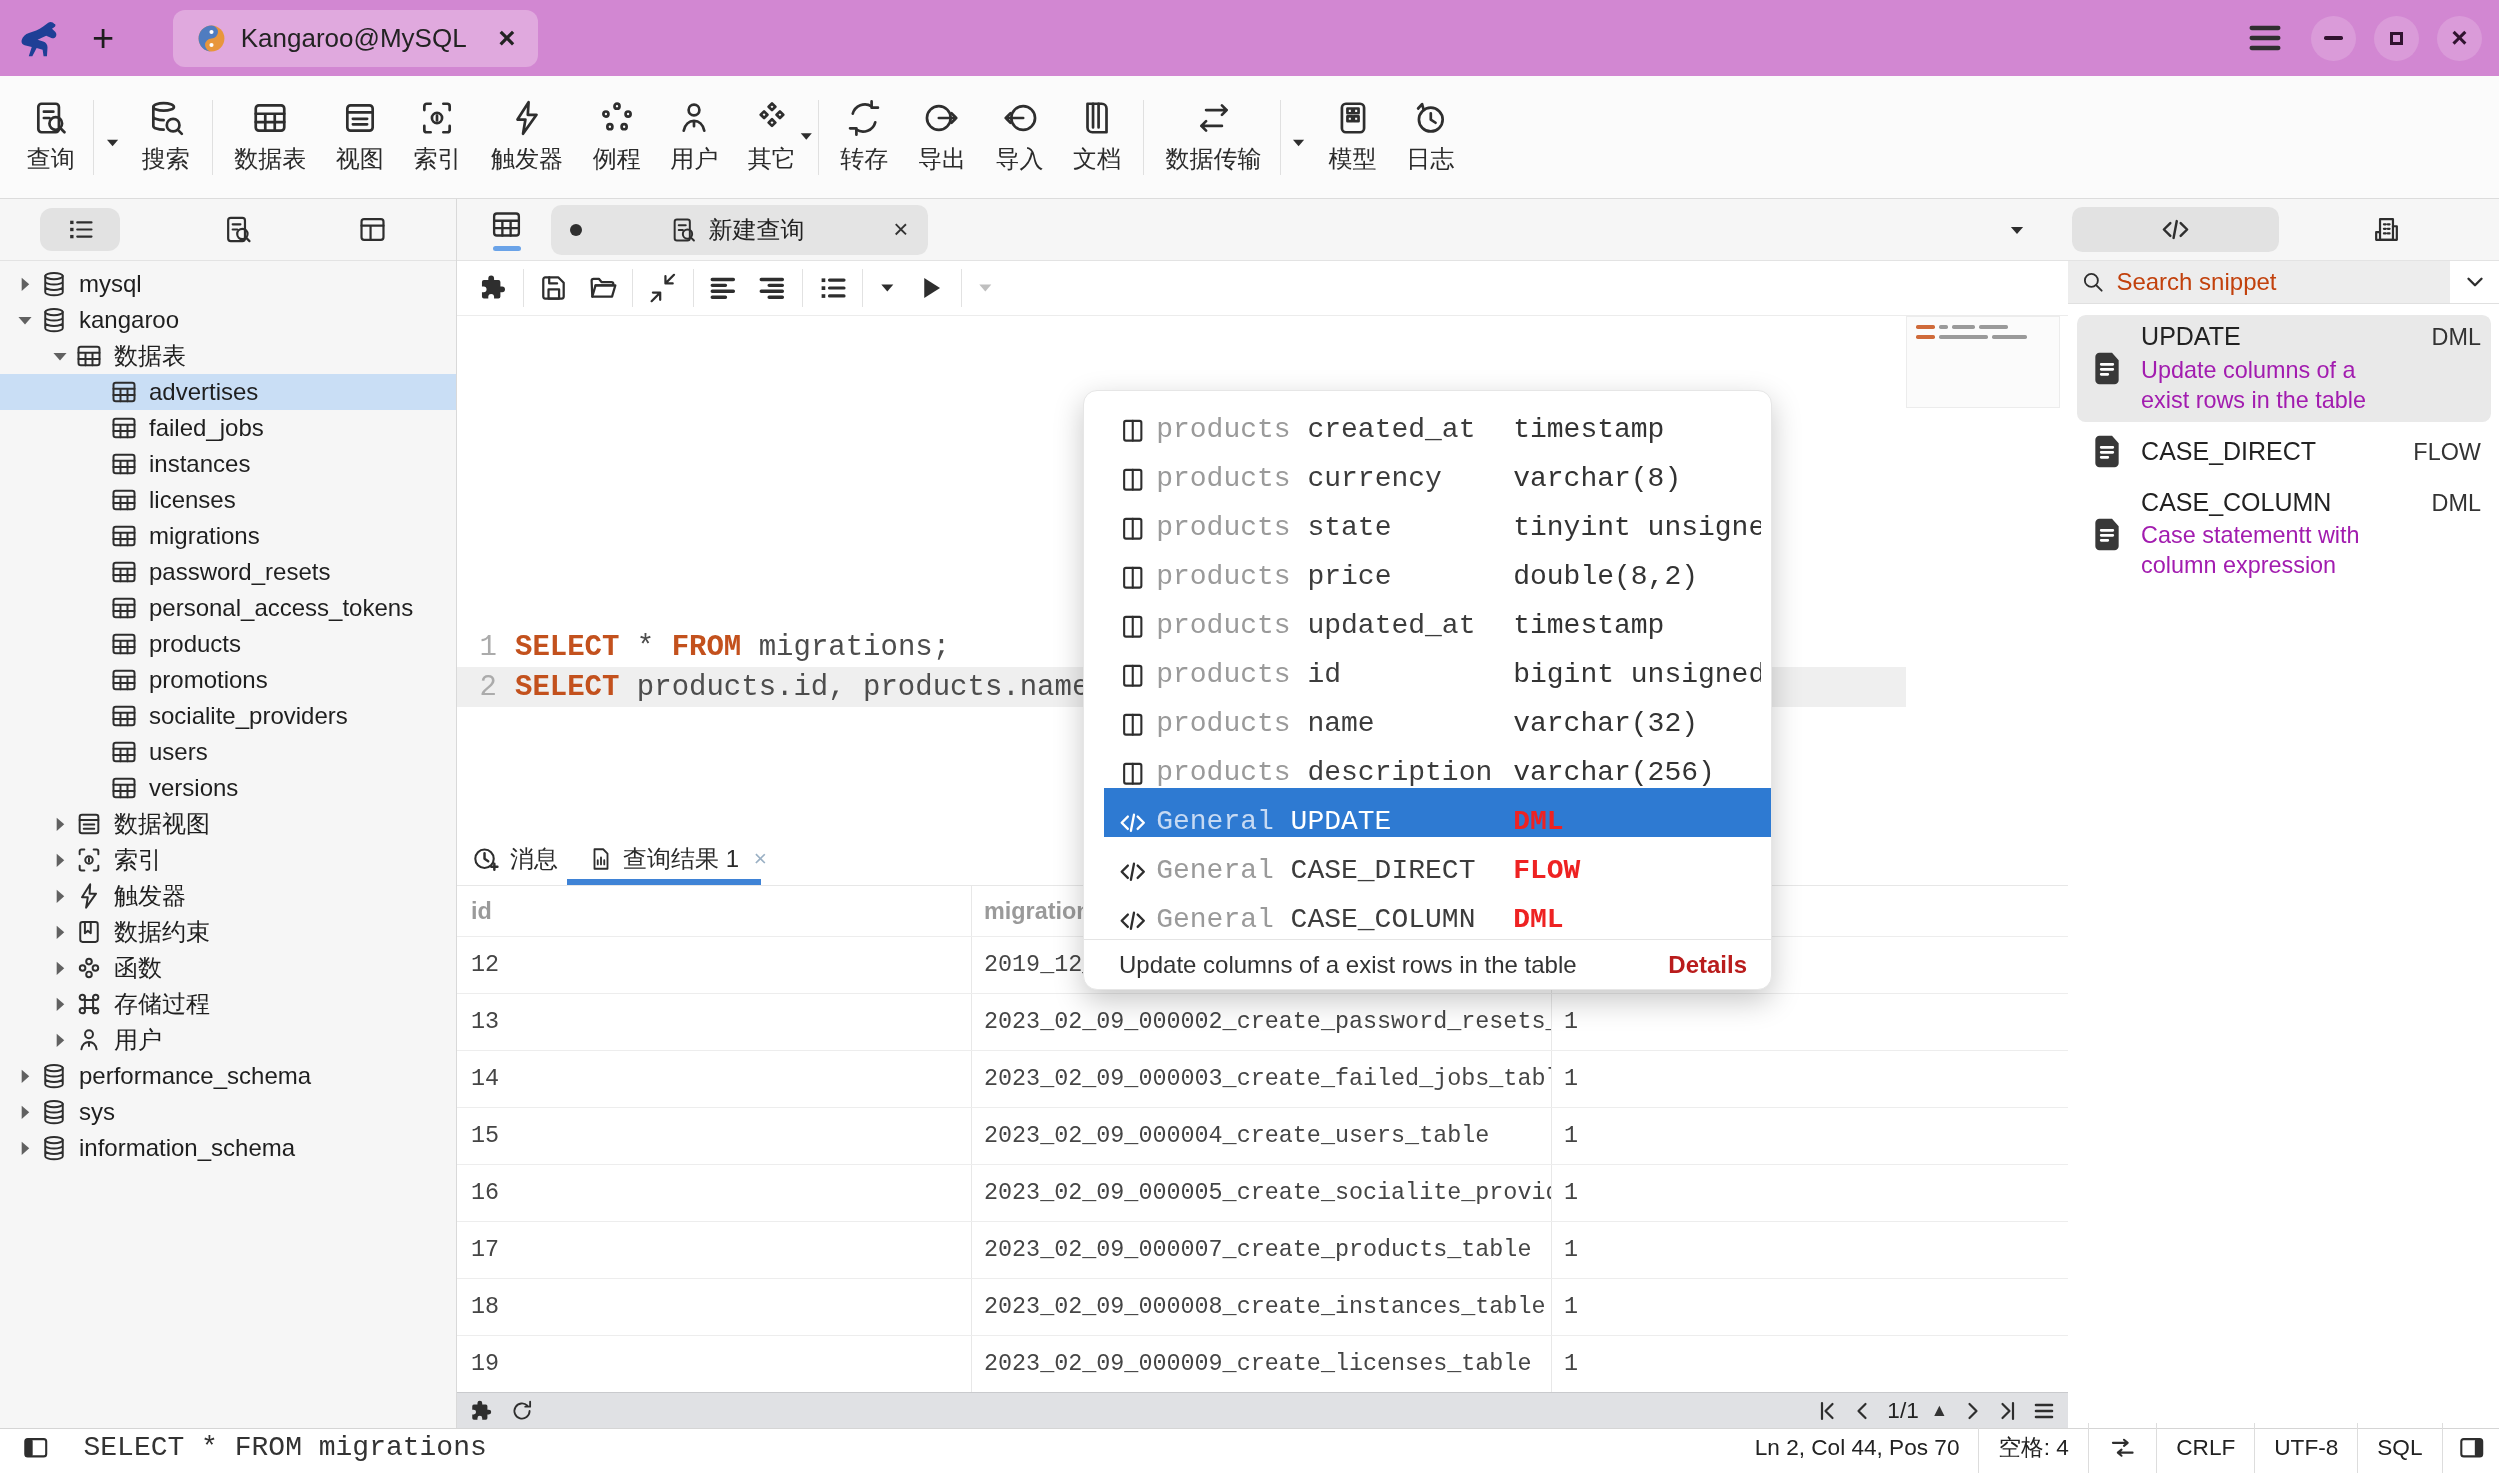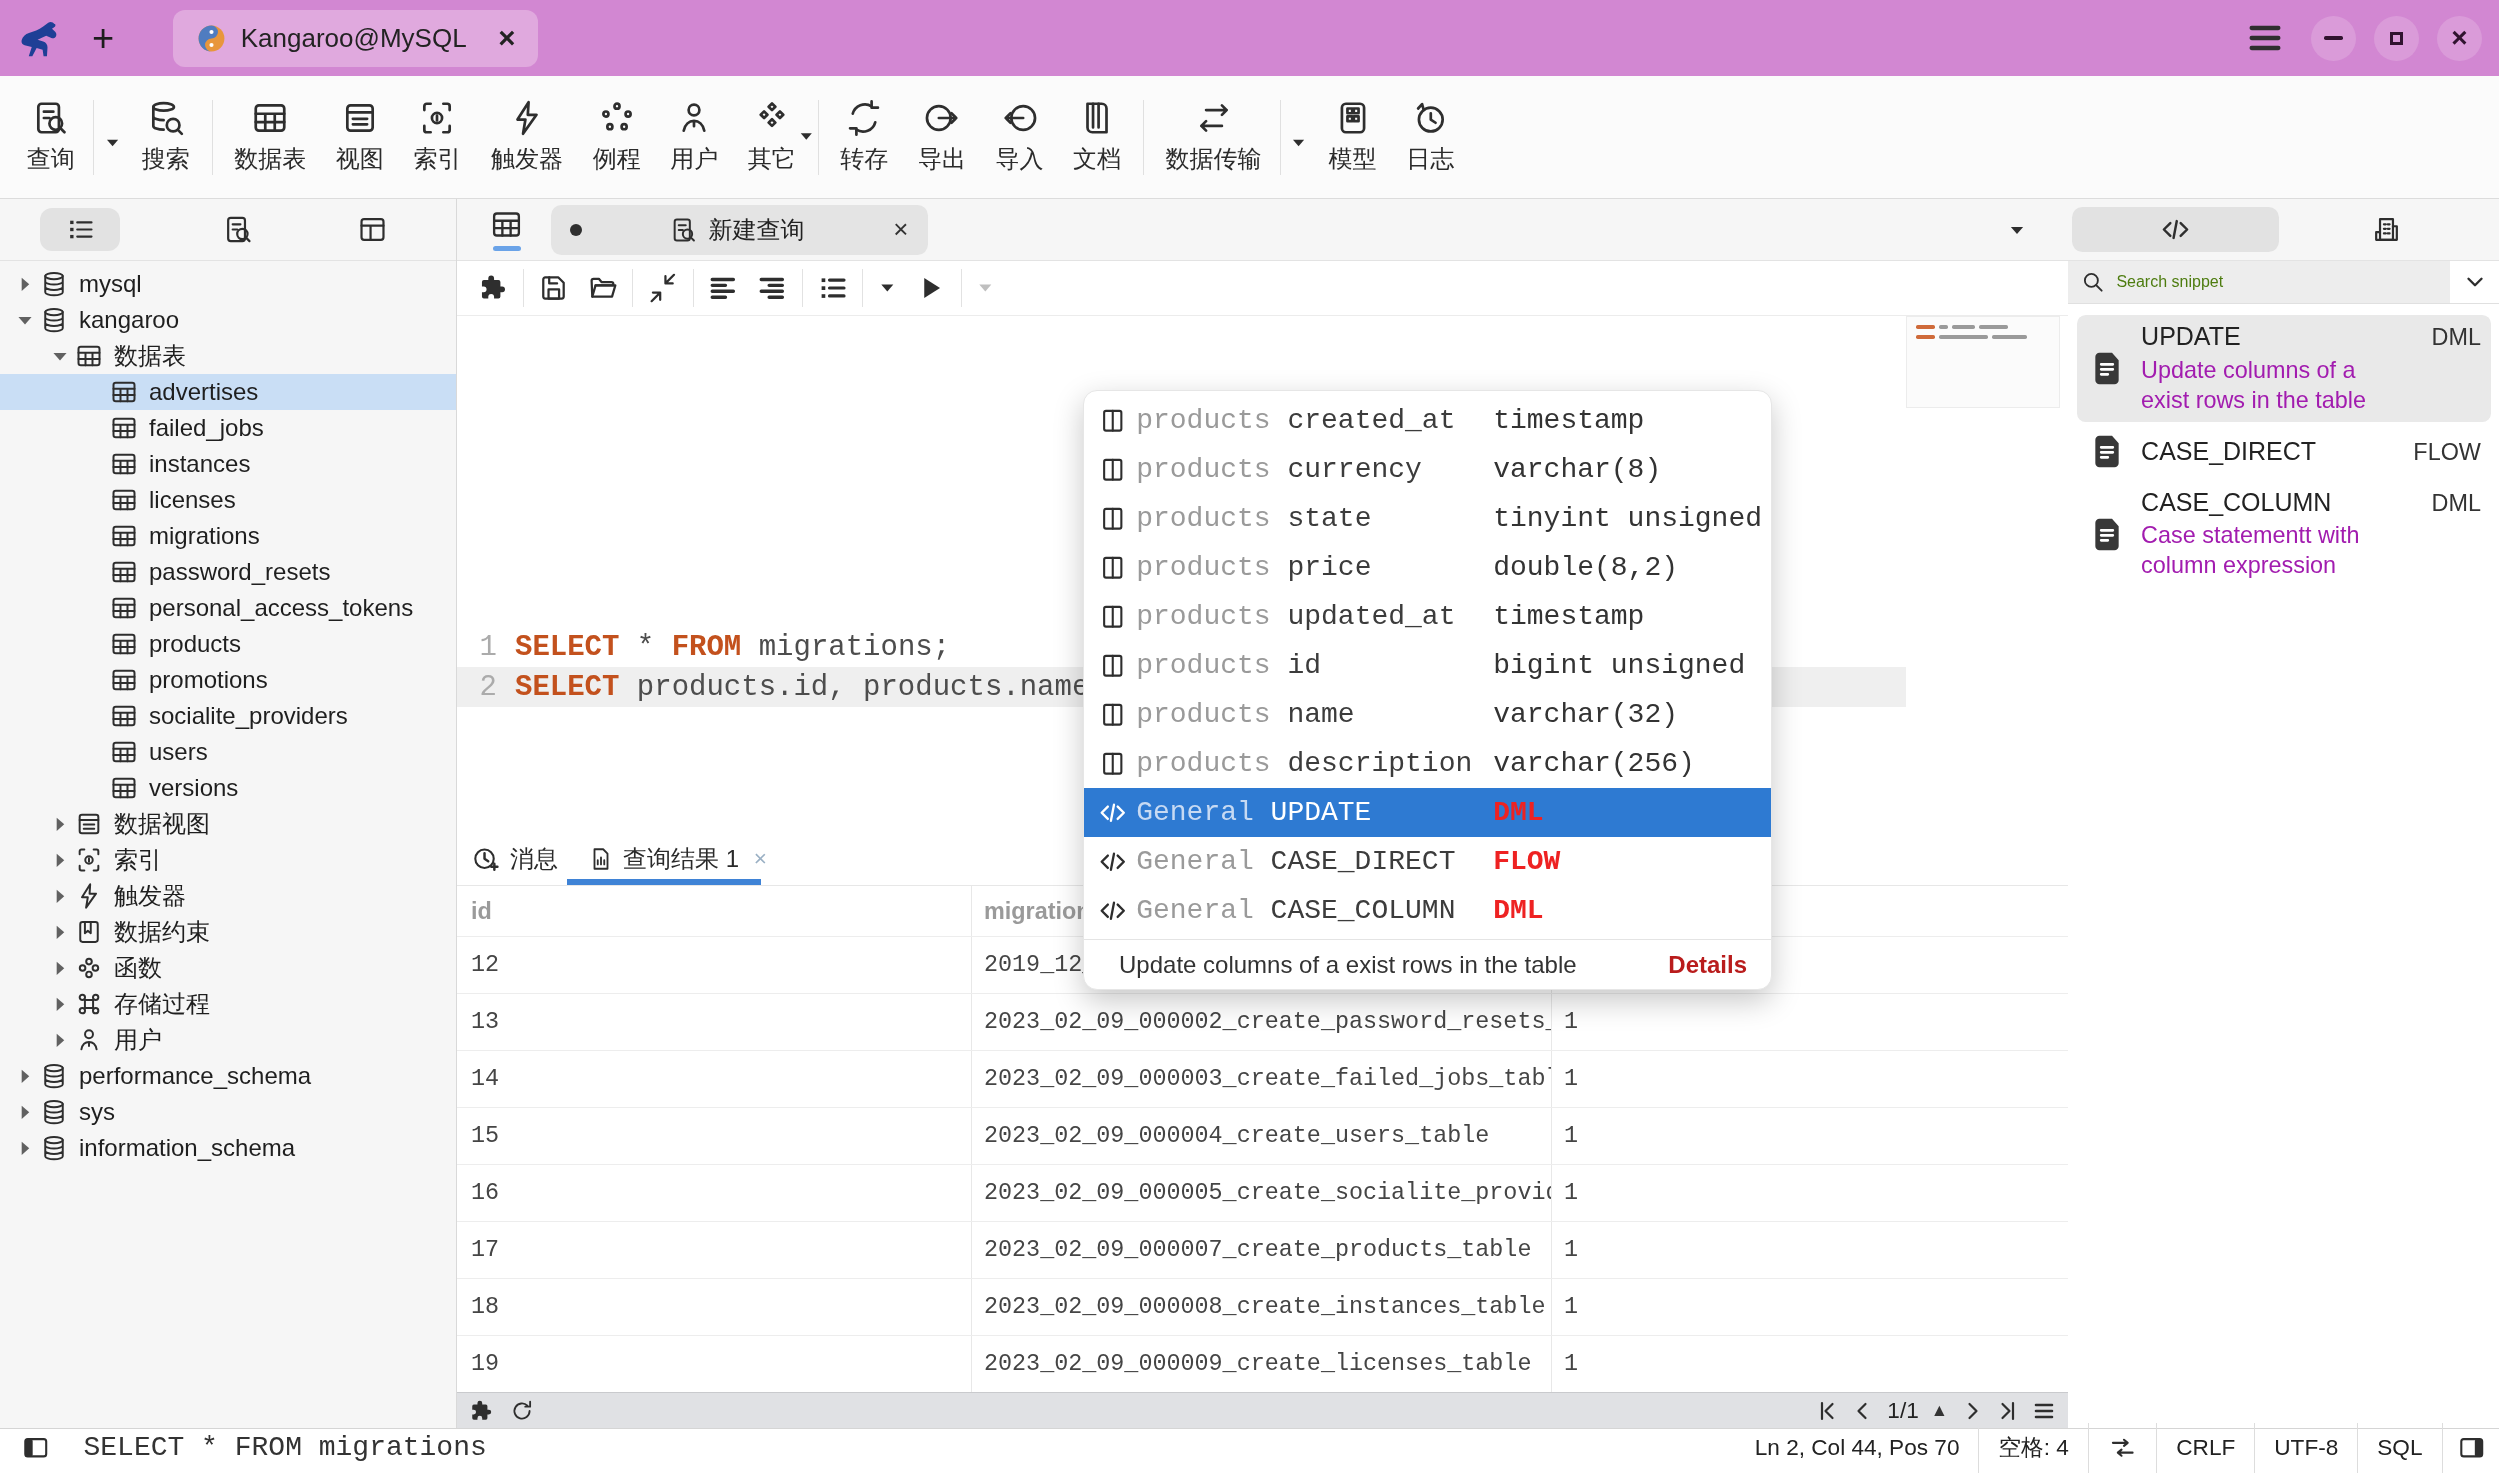--- a/index.html
+++ b/index.html
@@ -123,21 +123,21 @@
   .rightpanel{ flex:1; background:#fff; display:flex; flex-direction:column; }
   .rp-header{ height:62px; background:#f6f6f6; border-bottom:0.9px solid #e3e3e3;
               display:flex; align-items:center; padding:0 3.5px; }
   .rp-pill{ width:207px; height:45px; background:#e2e2e2; border-radius:10.4px;
             display:flex; align-items:center; justify-content:center; }
   .rp-header .ic{ width:31px; height:31px; }
   .rp-build{ margin:0 95px 0 auto; }
   .rp-search{ height:43px; display:flex; border-bottom:0.9px solid #e0e0e0; }
   .sfield{ flex:1; background:#ededed; display:flex; align-items:center; padding-left:12px; gap:10.4px; }
   .sfield .ic{ width:26px; height:26px; }
-  .sfield .ph{ font-size:16px; color:#4d7c0f; }
+  .sfield .ph{ font-size:24px; color:#c2410c; }
   .schev{ width:50px; background:#fff; display:flex; align-items:center; justify-content:center; }
   .schev .ic{ width:26px; height:26px; }
   .snips{ padding:11.3px 8.7px; }
   .snip{ display:flex; align-items:center; gap:14px; padding:7px 10.4px; border-radius:8.7px; }
   .snip.sel{ background:#e9e9e9; }
   .snip .ic{ width:40px; height:45px; }
   .snip-body{ flex:1; }
   .snip-top{ display:flex; justify-content:space-between; align-items:baseline; }
   .snip-top .nm{ font-size:25px; color:#222; }
   .snip-top .bg{ font-size:23.4px; color:#333; }
@@ -152,21 +152,21 @@
   .seg{ height:50px; display:flex; align-items:center; padding:0 19px; border-left:0.9px solid #ddd; }
   .seg:first-of-type{ border-left:none; }
   .sb-right{ margin-left:auto; display:flex; align-items:center; }
   .sb-toggle{ padding:0 14px; }
 
   
   .popup{ position:absolute; left:1083px; top:390px; width:689px; background:#fff;
           border:0.9px solid #e6e6e6; border-radius:14px; box-shadow:0 10.4px 29.5px rgba(0,0,0,.22);
           z-index:50; padding-top:5.2px; overflow:hidden;
           font-family:"Liberation Mono", monospace; font-size:28px; }
-  .prow{ height:49px; display:flex; align-items:center; padding:0 10.4px 0 14px; }
+  .prow{ height:49px; display:flex; align-items:flex-end; padding:0 10.4px 0 14px;margin-left:20px; }
   .prow .ic{ width:29.5px; height:29.5px; margin-right:8.7px; }
   .pname{ width:357px; white-space:pre; overflow:hidden; flex:none; }
   .pname .sc{ color:#9a9a9a; } .pname .nm{ color:#3c3c3c; }
   .ptype{ flex:1; color:#333; white-space:nowrap; overflow:hidden; }
   .ptype.red{ color:#ee2222; font-weight:bold; }
   .prow.sel{ background:#2e7ad2; }
   .prow.sel .sc{ color:#c7daf3; } .prow.sel .nm{ color:#fff; }
   .prow.sel svg *{ stroke:#fff; }
   .pfooter{ height:50px; margin-top:4.3px; border-top:0.9px solid #e4e4e4; display:flex; align-items:center;
             justify-content:space-between; padding:0 24px 0 35px;

